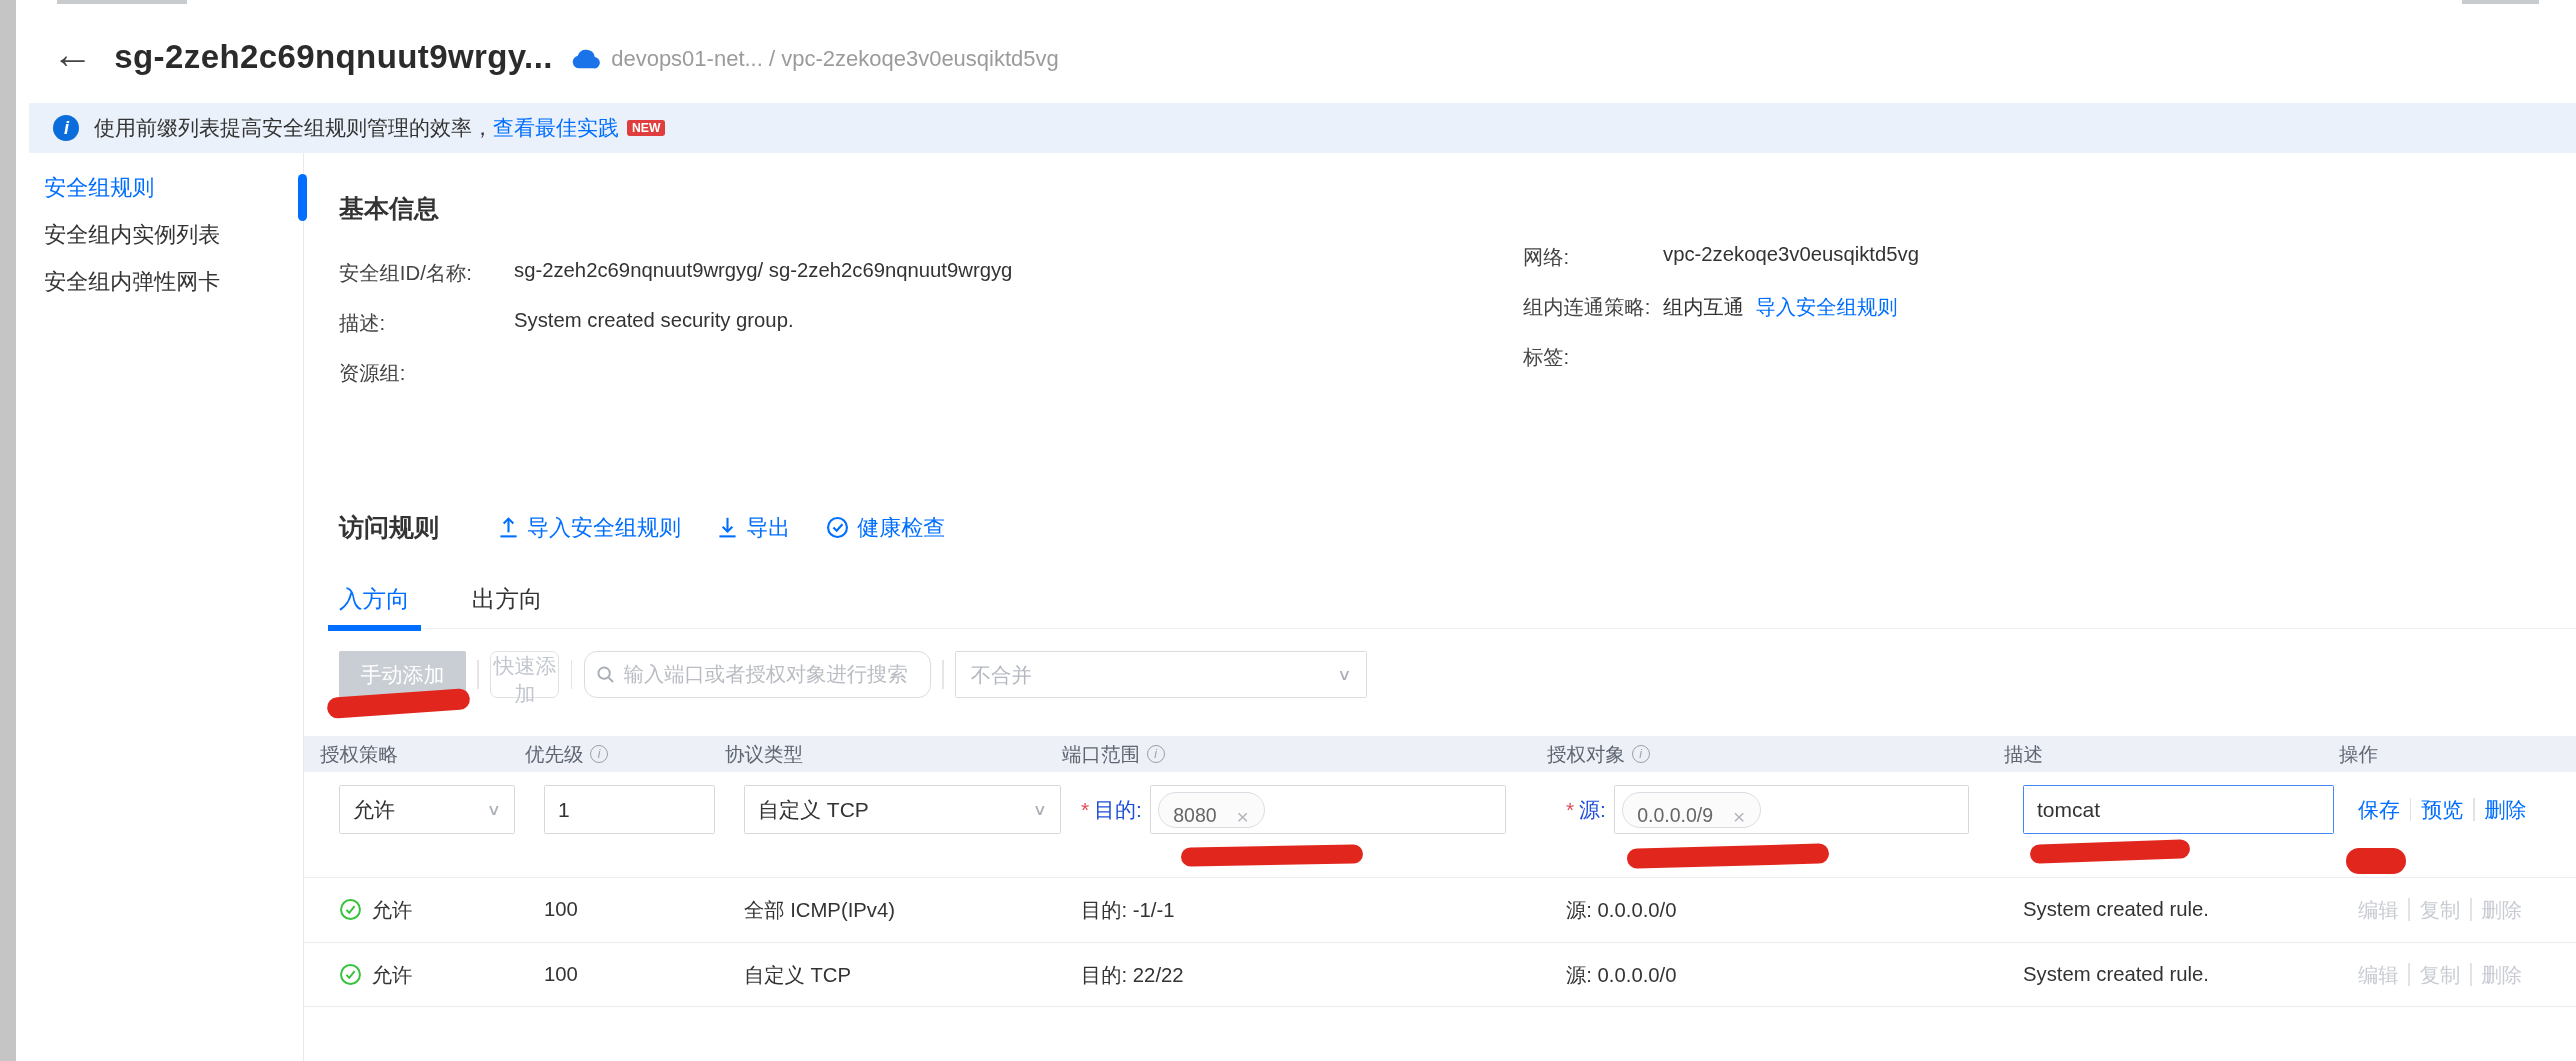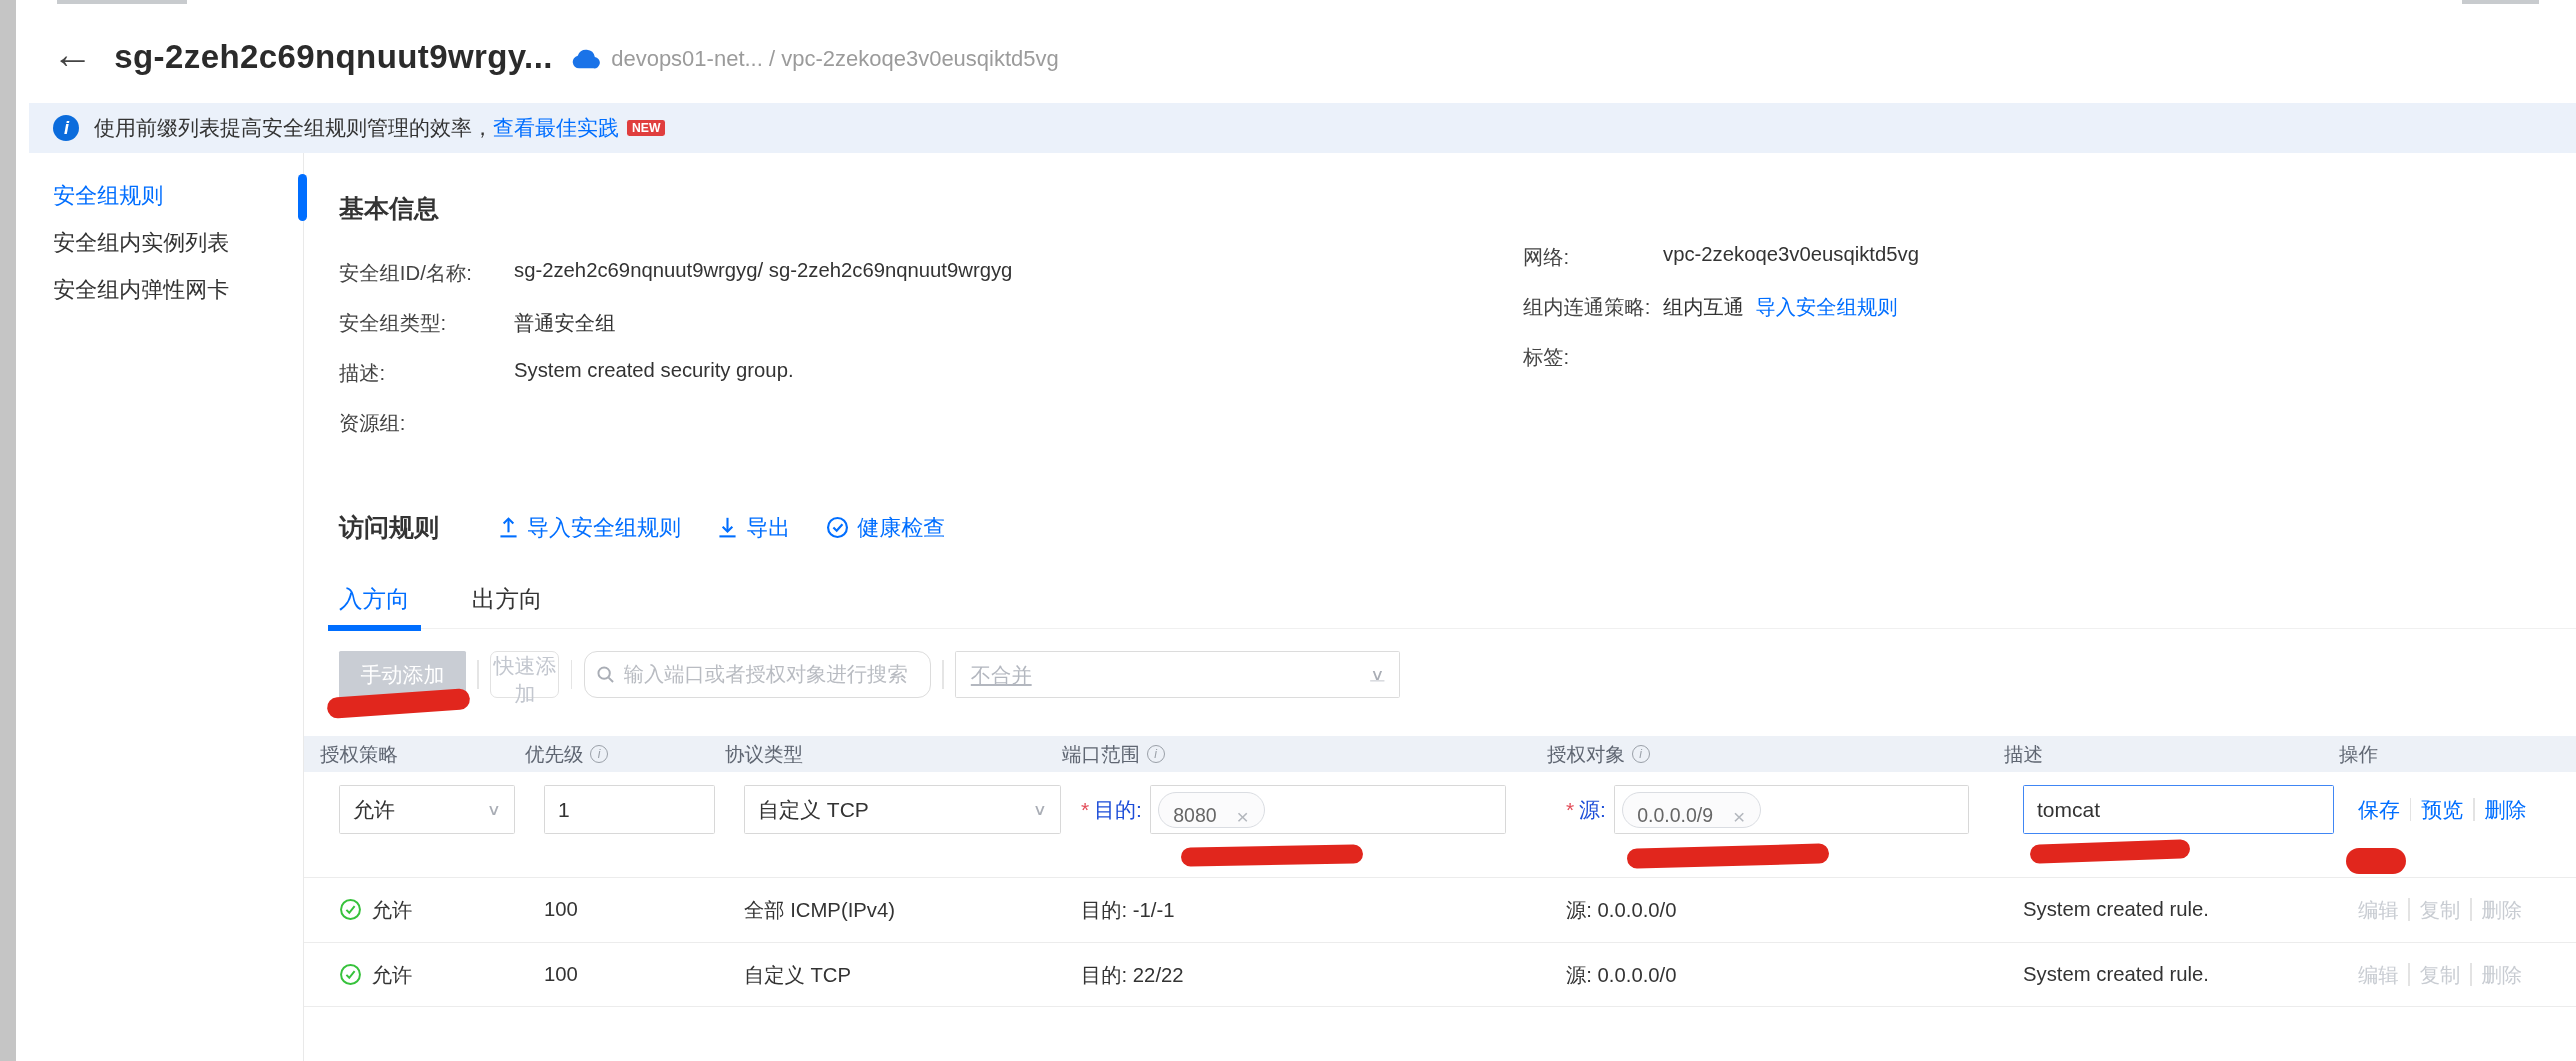--- a/index.html
+++ b/index.html
@@ -27,21 +27,21 @@
   .banner { position:absolute; left:29px; top:103px; width:2547px; height:50px; background:#ebf1fa;
     display:flex; align-items:center; padding-left:24.4px; font-size:21px; }
   .info-ic { width:26px; height:26px; border-radius:50%; background:#0b6cdc; color:#fff; font-size:18px;
     font-weight:bold; display:flex; align-items:center; justify-content:center; margin-right:14.7px; font-style:italic; }
   .banner a { color:#006eff; text-decoration:none; cursor:pointer; }
   .badge-new { background:#e03e3e; color:#fff; font-size:12.2px; font-weight:bold; padding:2.4px 4.9px;
     border-radius:2.4px; margin-left:8.1px; line-height:1; }
 
   
   .sidebar { position:absolute; left:16.3px; top:153px; width:286px; height:908px; background:#fff; }
-  .side-item { padding:0 0 0 37px; height:47px; display:flex; align-items:center; font-size:22px; color:#333; cursor:pointer; }
+  .side-item { padding:0 0 0 28px; height:47px; display:flex; font-size:22px; color:#333; cursor:pointer; }
   .side-item.active { color:#006eff; }
   .sidebar-inner { padding-top:19.5px; }
 
   
   .content { position:absolute; left:303px; top:153px; width:2273px; height:908px; border-left:1.6px solid #e9e9e9; background:#fff; }
   .scroll-thumb { position:absolute; left:-5.7px; top:21px; width:9px; height:47px; border-radius:4.9px; background:#006eff; cursor:grab; }
 
   .sec-title { font-size:25px; font-weight:600; color:#333; }
 
   .basic { position:absolute; left:35px; top:39px; }
@@ -69,21 +69,21 @@
   .btn-primary-disabled { width:127px; height:47px; background:#c9cdd4; color:#fff; font-size:21px; border:none;
     border-radius:1.6px; cursor:not-allowed; }
   .btn-plain-disabled { width:69px; height:47px; background:#fff; color:#c3c7cf; font-size:21px;
     border:1.6px solid #e2e2e2; border-radius:7px; margin:0; cursor:not-allowed;text-align:center; }
   .tb-sep { width:1.6px; height:29px; background:#e5e5e5; margin:0 11.4px; }
   .search-box { width:347px; height:47px; border:1.6px solid #dcdcdc; border-radius:13px; display:flex; align-items:center; padding:0 11.4px; background:#fff; }
   .search-box input { border:none; outline:none; flex:1; font-size:20.3px; color:#333; margin-left:8.1px; font-family:inherit; }
   .search-box input::placeholder { color:#b9bcc2; }
   .select-box { height:47px; border:1.6px solid #dcdcdc; border-radius:1.6px; background:#fff; display:flex;
     align-items:center; justify-content:space-between; padding:0 14.7px; font-size:20.3px; color:#b3b7bf; cursor:pointer; }
-  .merge-select { width:445px;text-decoration:underline; }
+  .merge-select { width:412px; }
   .chev { color:#a9adb5; font-size:19.5px; transform:scaleY(.8); }
 
   
   .rule-grid { display:grid; grid-template-columns:205px 200px 337px 485px 457px 335px 1fr; align-items:center; }
   .thead { position:absolute; left:0; top:583px; right:0; height:36px; background:#edf1f7; padding-left:16px; }
   .thead .hcell { font-size:19.5px; color:#5f6672; display:flex; align-items:center; gap:6.5px; }
   .i-ic { width:18px; height:18px; border:1.6px solid #9aa0a8; border-radius:50%; color:#9aa0a8; font-size:12.2px;
     display:inline-flex; align-items:center; justify-content:center; font-style:italic; }
 
   
@@ -174,24 +174,20 @@
 
   <div class="content">
     <div class="scroll-thumb"></div>
 
     <div class="basic">
       <div class="sec-title">基本信息</div>
       <div class="info-rows">
         <div class="info-row">
           <span class="lab">安全组ID/名称:</span>
           <span class="val">sg-2zeh2c69nqnuut9wrgyg/ sg-2zeh2c69nqnuut9wrgyg</span>
-        </div>
-        <div class="info-row">
-          <span class="lab">安全组类型:</span>
-          <span class="val">普通安全组</span>
         </div>
         <div class="info-row">
           <span class="lab">描述:</span>
           <span class="val">System created security group.</span>
         </div>
         <div class="info-row">
           <span class="lab">资源组:</span>
           <span class="val"></span>
         </div>
       </div>

